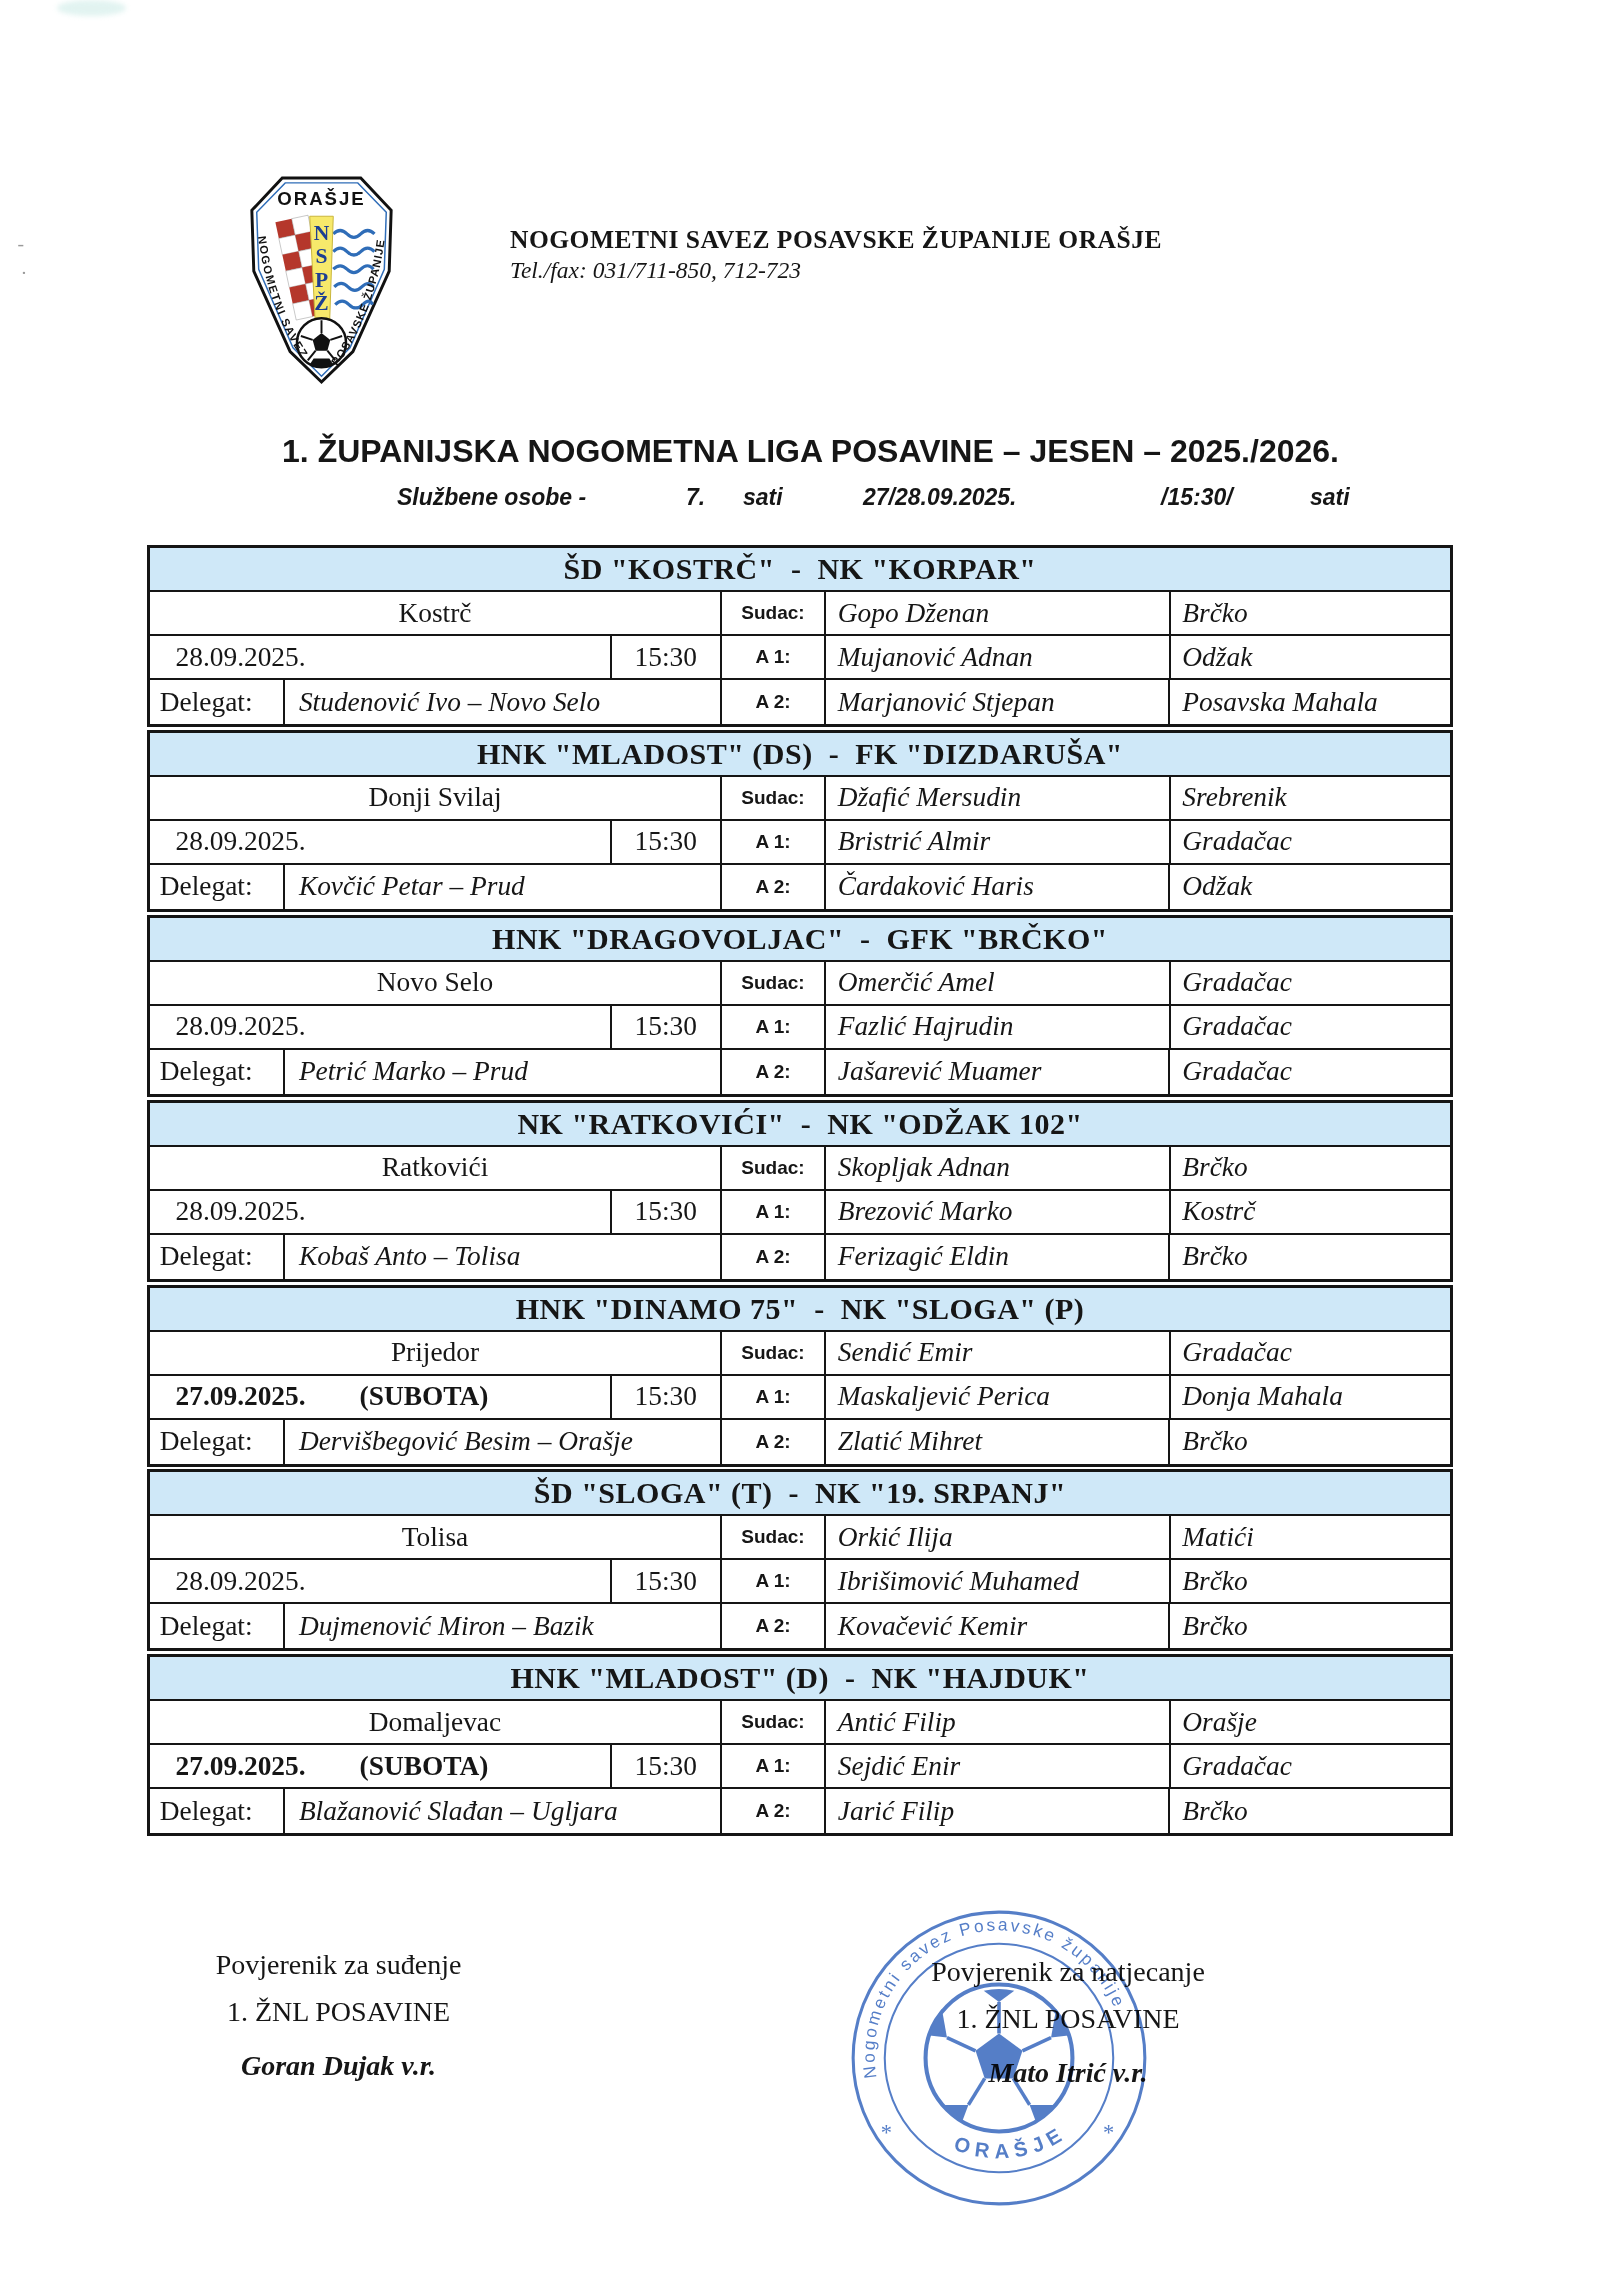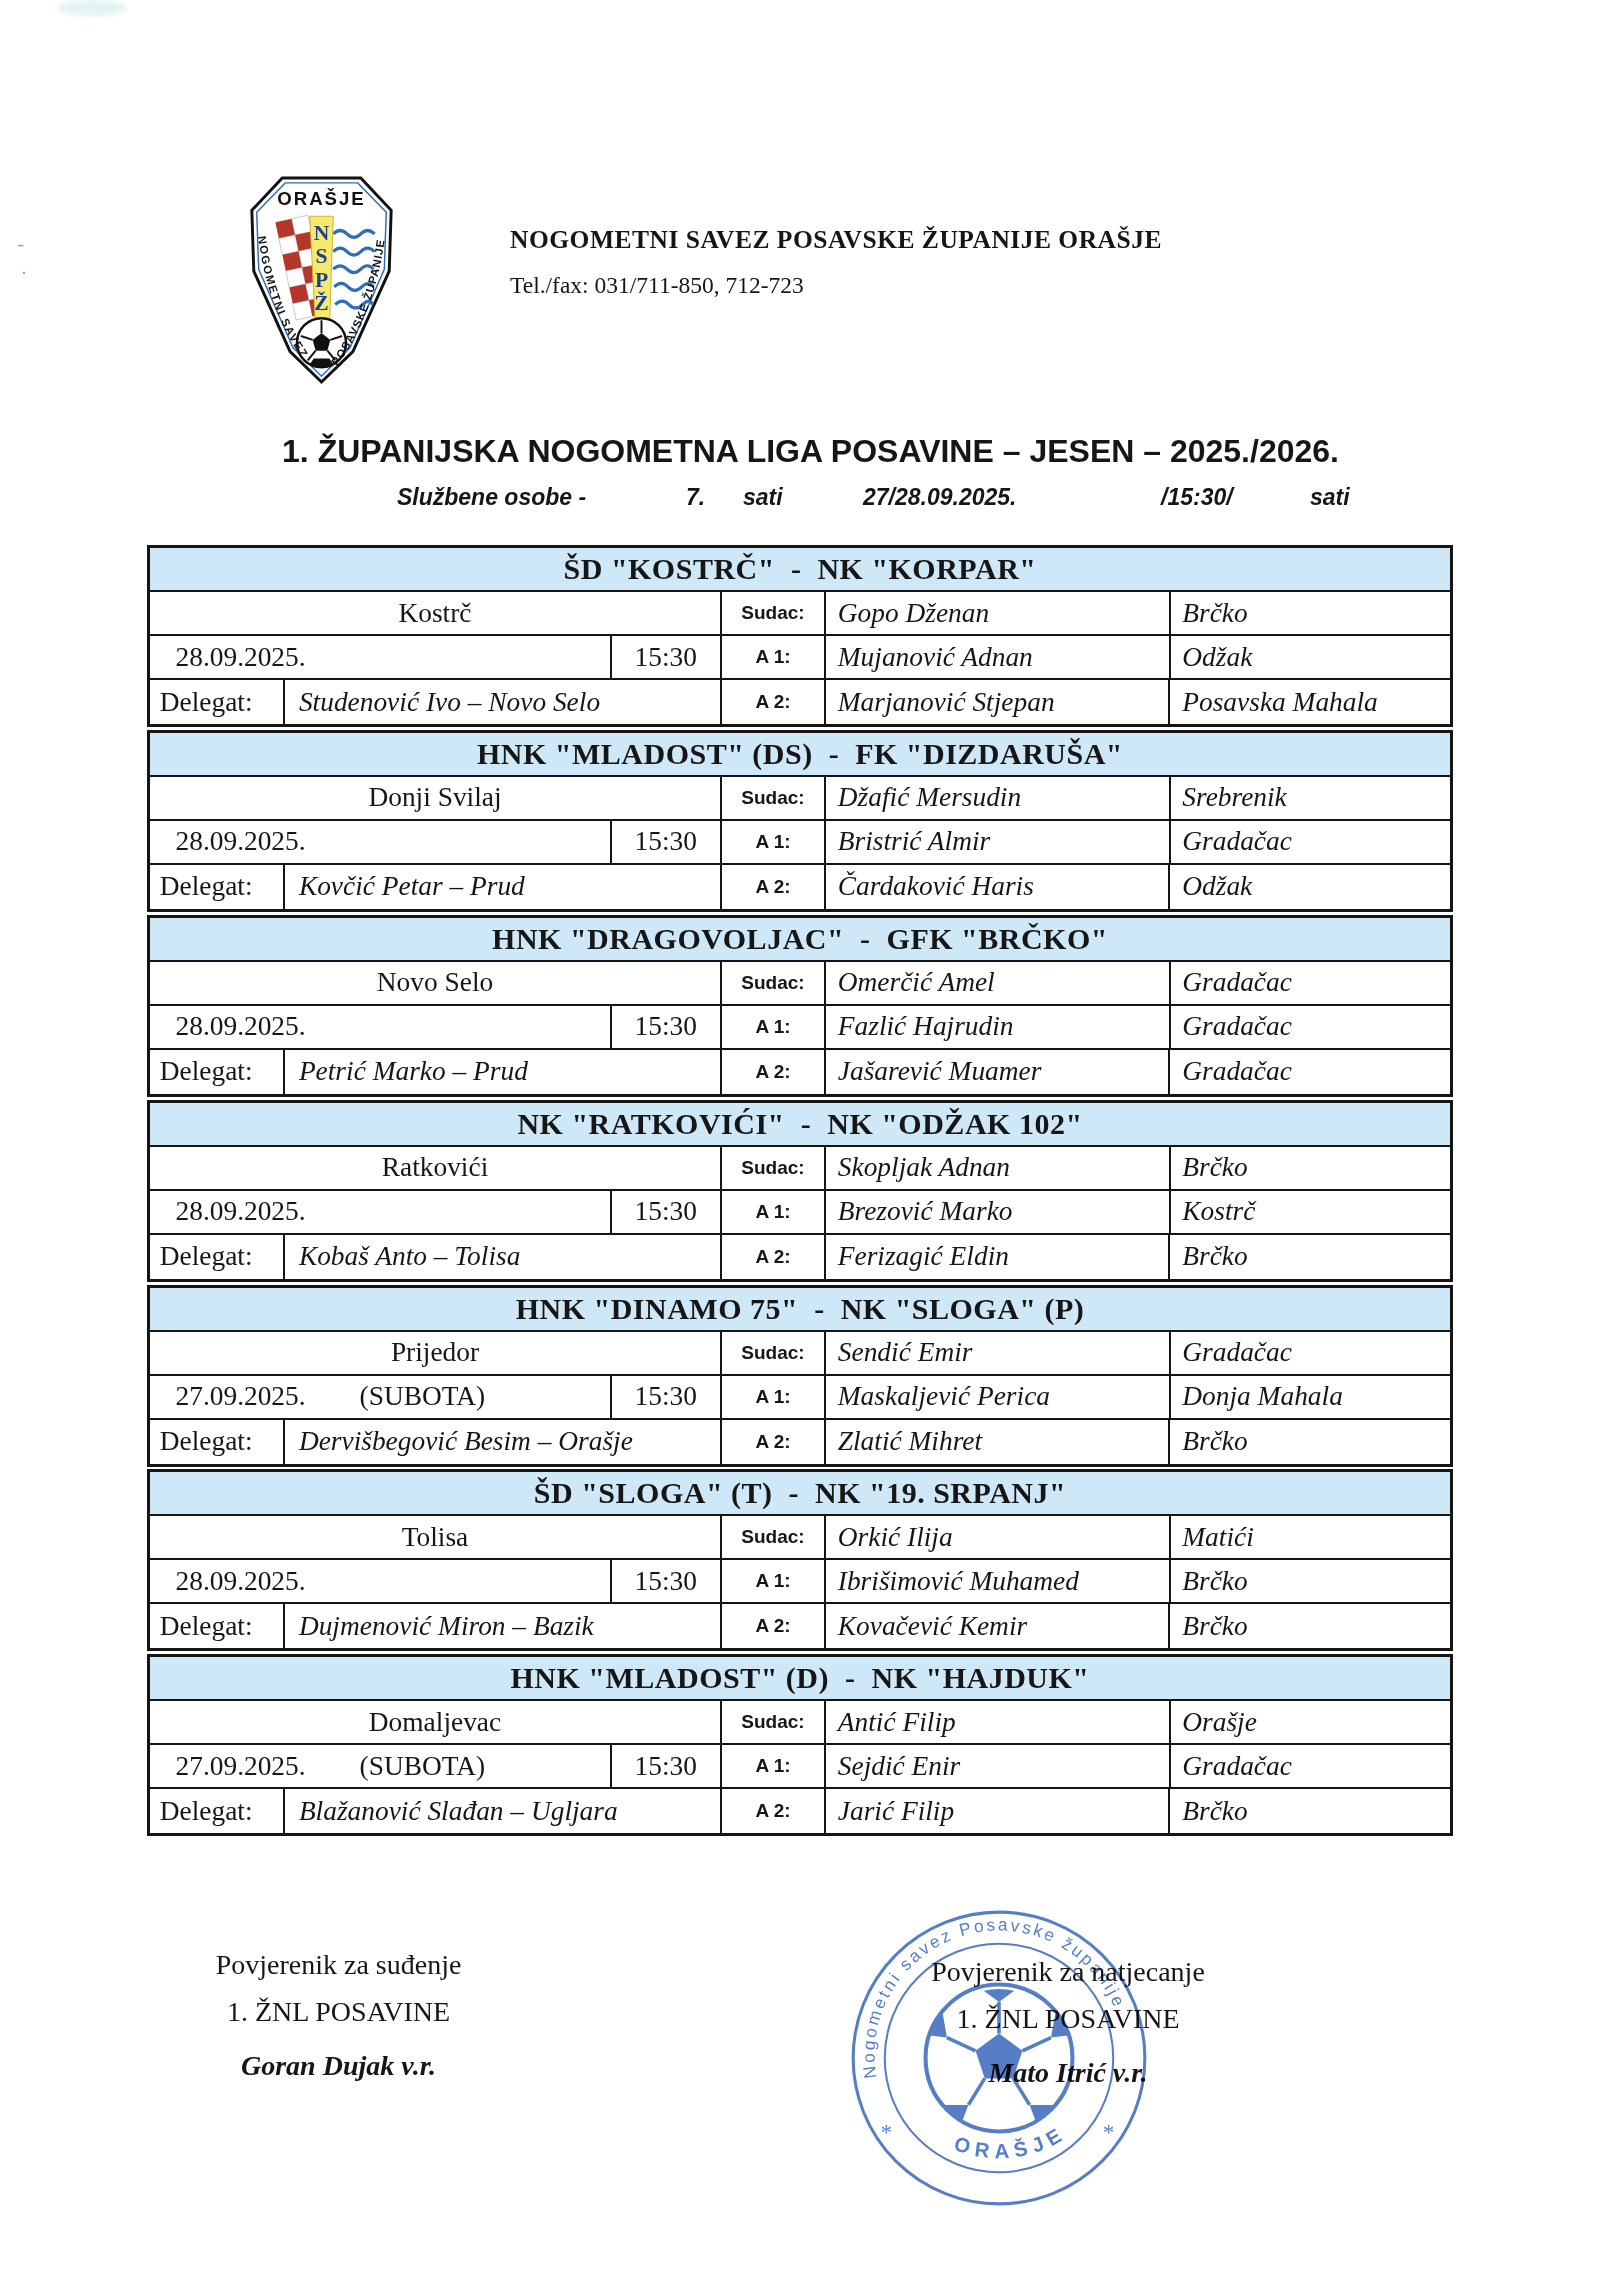--- a/index.html
+++ b/index.html
@@ -11,21 +11,21 @@
   
   .smudge { position:absolute; left:57px; top:0; width:69px; height:15.7px;
     background:#bfe6e0; opacity:.45; border-radius:50%; filter:blur(2.9px); }
   .margin-mark { position:absolute; left:17.6px; top:233px; color:#9a9a9a; font-size:19.6px; letter-spacing:5.9px; }
   .margin-dot { position:absolute; left:21.6px; top:257px; color:#9a9a9a; font-size:19.6px; }
 
   
   .logo { position:absolute; left:243px; top:173px; width:157px; height:216px; }
   .org { position:absolute; left:510px; top:225px; }
   .org-name { font-weight:bold; font-size:25.5px; letter-spacing:0.5px; }
-  .org-tel { font-size:23.5px; margin-top:17px; }
+  .org-tel { font-size:23.5px; margin-top:2px;font-style:italic; }
 
   .doc-title { position:absolute; left:0; top:433px; width:1621px; text-align:center;
     font-family:"Liberation Sans", sans-serif; font-weight:bold; font-size:32px; }
   .sub { position:absolute; top:484px; font-family:"Liberation Sans", sans-serif;
     font-weight:bold; font-style:italic; font-size:23px; white-space:nowrap; }
   .sub-p0 { left:397px; } .sub-p1 { left:686px; } .sub-p2 { left:743px; }
   .sub-p3 { left:863px; } .sub-p4 { left:1161px; } .sub-p5 { left:1310px; }
 
   
   .tables { position:absolute; left:147px; top:545px; width:1306px; }
@@ -39,21 +39,21 @@
   .r3 { grid-template-columns: 10.4% 33.6% 8% 26.5% 21.5%; }
   .cell { display:flex; align-items:center; border-right:2px solid #151515;
     font-size:27.4px; white-space:nowrap; overflow:hidden; }
   .cell:last-child { border-right:none; }
   .venue { justify-content:center; }
   .lbl { justify-content:center; font-family:"Liberation Sans", sans-serif;
     font-weight:600; font-size:19px; }
   .name, .city { font-style:italic; padding-left:11.8px; }
   .date { padding-left:25.5px; }
   .date .suffix:not(:empty) { margin-left:54px; }
-  .date.bold { font-weight:normal; }
+  .date.bold { font-weight:bold; }
   .time { justify-content:center; }
   .dlabel { padding-left:9.8px; }
   .dname { font-style:italic; padding-left:13.7px; }
 
   
   .sign { position:absolute; text-align:center; font-size:28px; }
   .sign-left { left:174px; top:1949px; width:329px; }
   .sign-right { left:882px; top:1956px; width:372px; z-index:1; }
   .sign .l2 { margin-top:15px;font-family:Liberation Serif, serif; }
   .sign .l3 { margin-top:21.6px; font-weight:bold; font-style:italic; }

